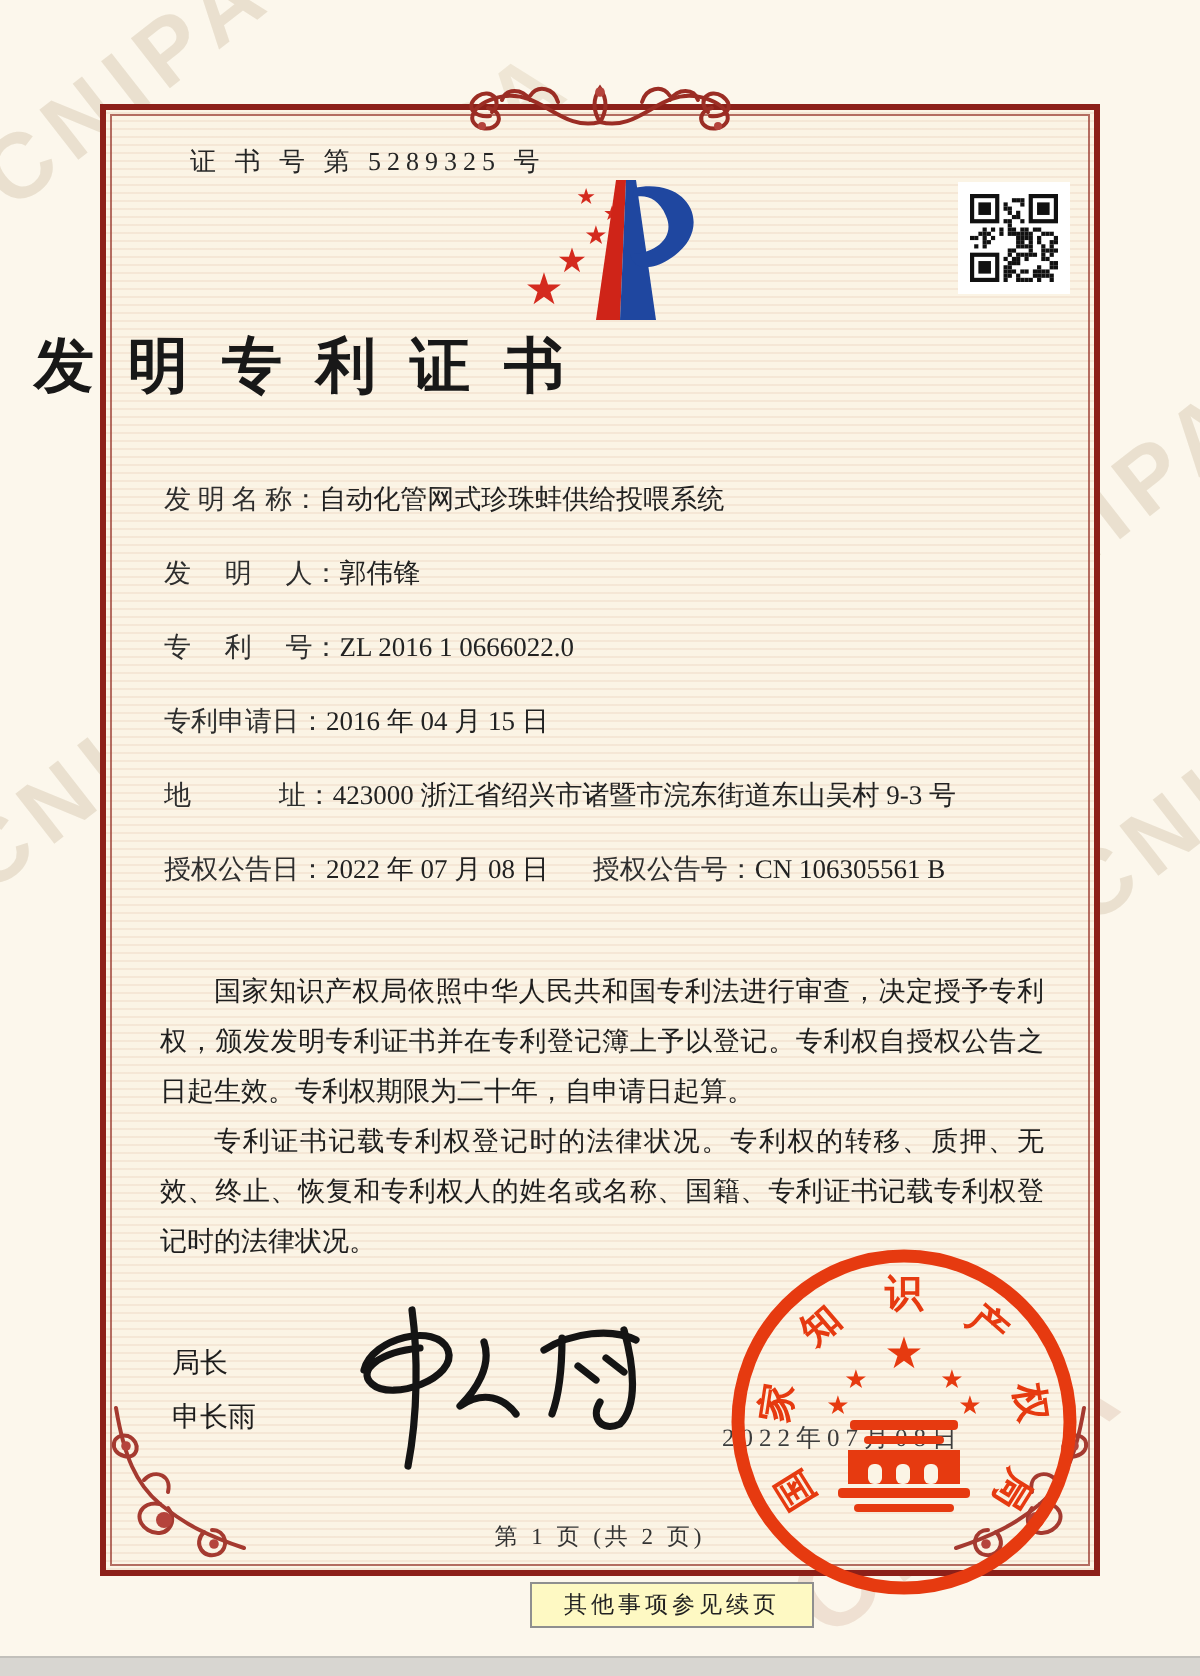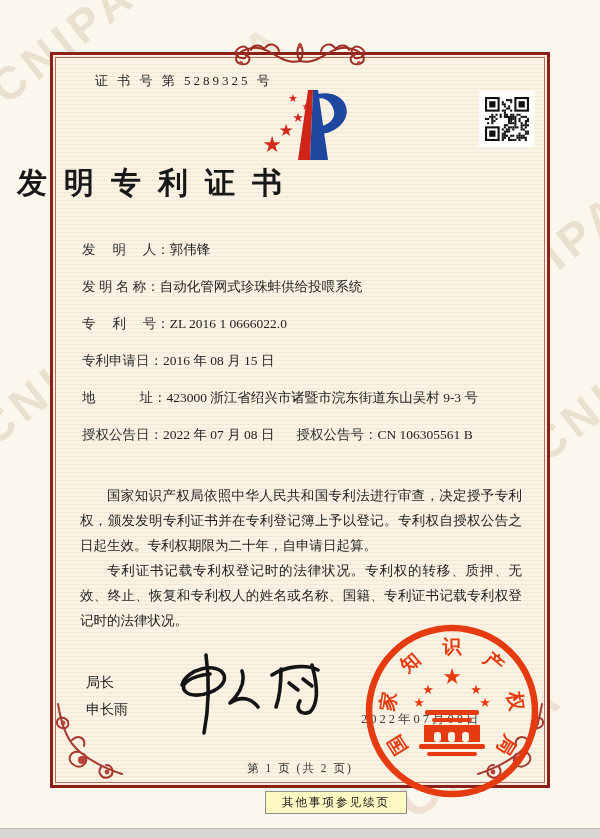--- a/index.html
+++ b/index.html
@@ -283,30 +283,30 @@
       <rect x="37.523809523809526" y="8.19047619047619" width="6.2857142857142865" height="6.2857142857142865" fill="#111"></rect>
       <rect x="4" y="33.333333333333336" width="14.666666666666668" height="14.666666666666668" fill="#111"></rect>
       <rect x="6.095238095238095" y="35.42857142857143" width="10.476190476190476" height="10.476190476190476" fill="#fff"></rect>
       <rect x="8.19047619047619" y="37.523809523809526" width="6.2857142857142865" height="6.2857142857142865" fill="#111"></rect>
     </svg>
 
   <div class="title">发明专利证书</div>
 
   <div class="fields">
     <div class="frow">
+      <span class="flabel">发 明 名 称：</span><span class="fvalue">自动化管网式珍珠蚌供给投喂系统</span>
+    </div>
+    <div class="frow">
       <span class="flabel">发　 明　 人：</span><span class="fvalue">郭伟锋</span>
     </div>
     <div class="frow">
-      <span class="flabel">发 明 名 称：</span><span class="fvalue">自动化管网式珍珠蚌供给投喂系统</span>
-    </div>
-    <div class="frow">
       <span class="flabel">专　 利　 号：</span><span class="fvalue">ZL 2016 1 0666022.0</span>
     </div>
     <div class="frow">
-      <span class="flabel">专利申请日：</span><span class="fvalue">2016 年 08 月 15 日</span>
+      <span class="flabel">专利申请日：</span><span class="fvalue">2016 年 04 月 15 日</span>
     </div>
     <div class="frow">
       <span class="flabel">地　　　 址：</span><span class="fvalue">423000 浙江省绍兴市诸暨市浣东街道东山吴村 9-3 号</span>
     </div>
     <div class="frow grant">
       <span class="flabel">授权公告日：</span><span class="fvalue">2022 年 07 月 08 日</span><span class="flabel col2">授权公告号：</span><span class="fvalue">CN 106305561 B</span>
     </div>
   </div>
 
   <div class="body-text">

